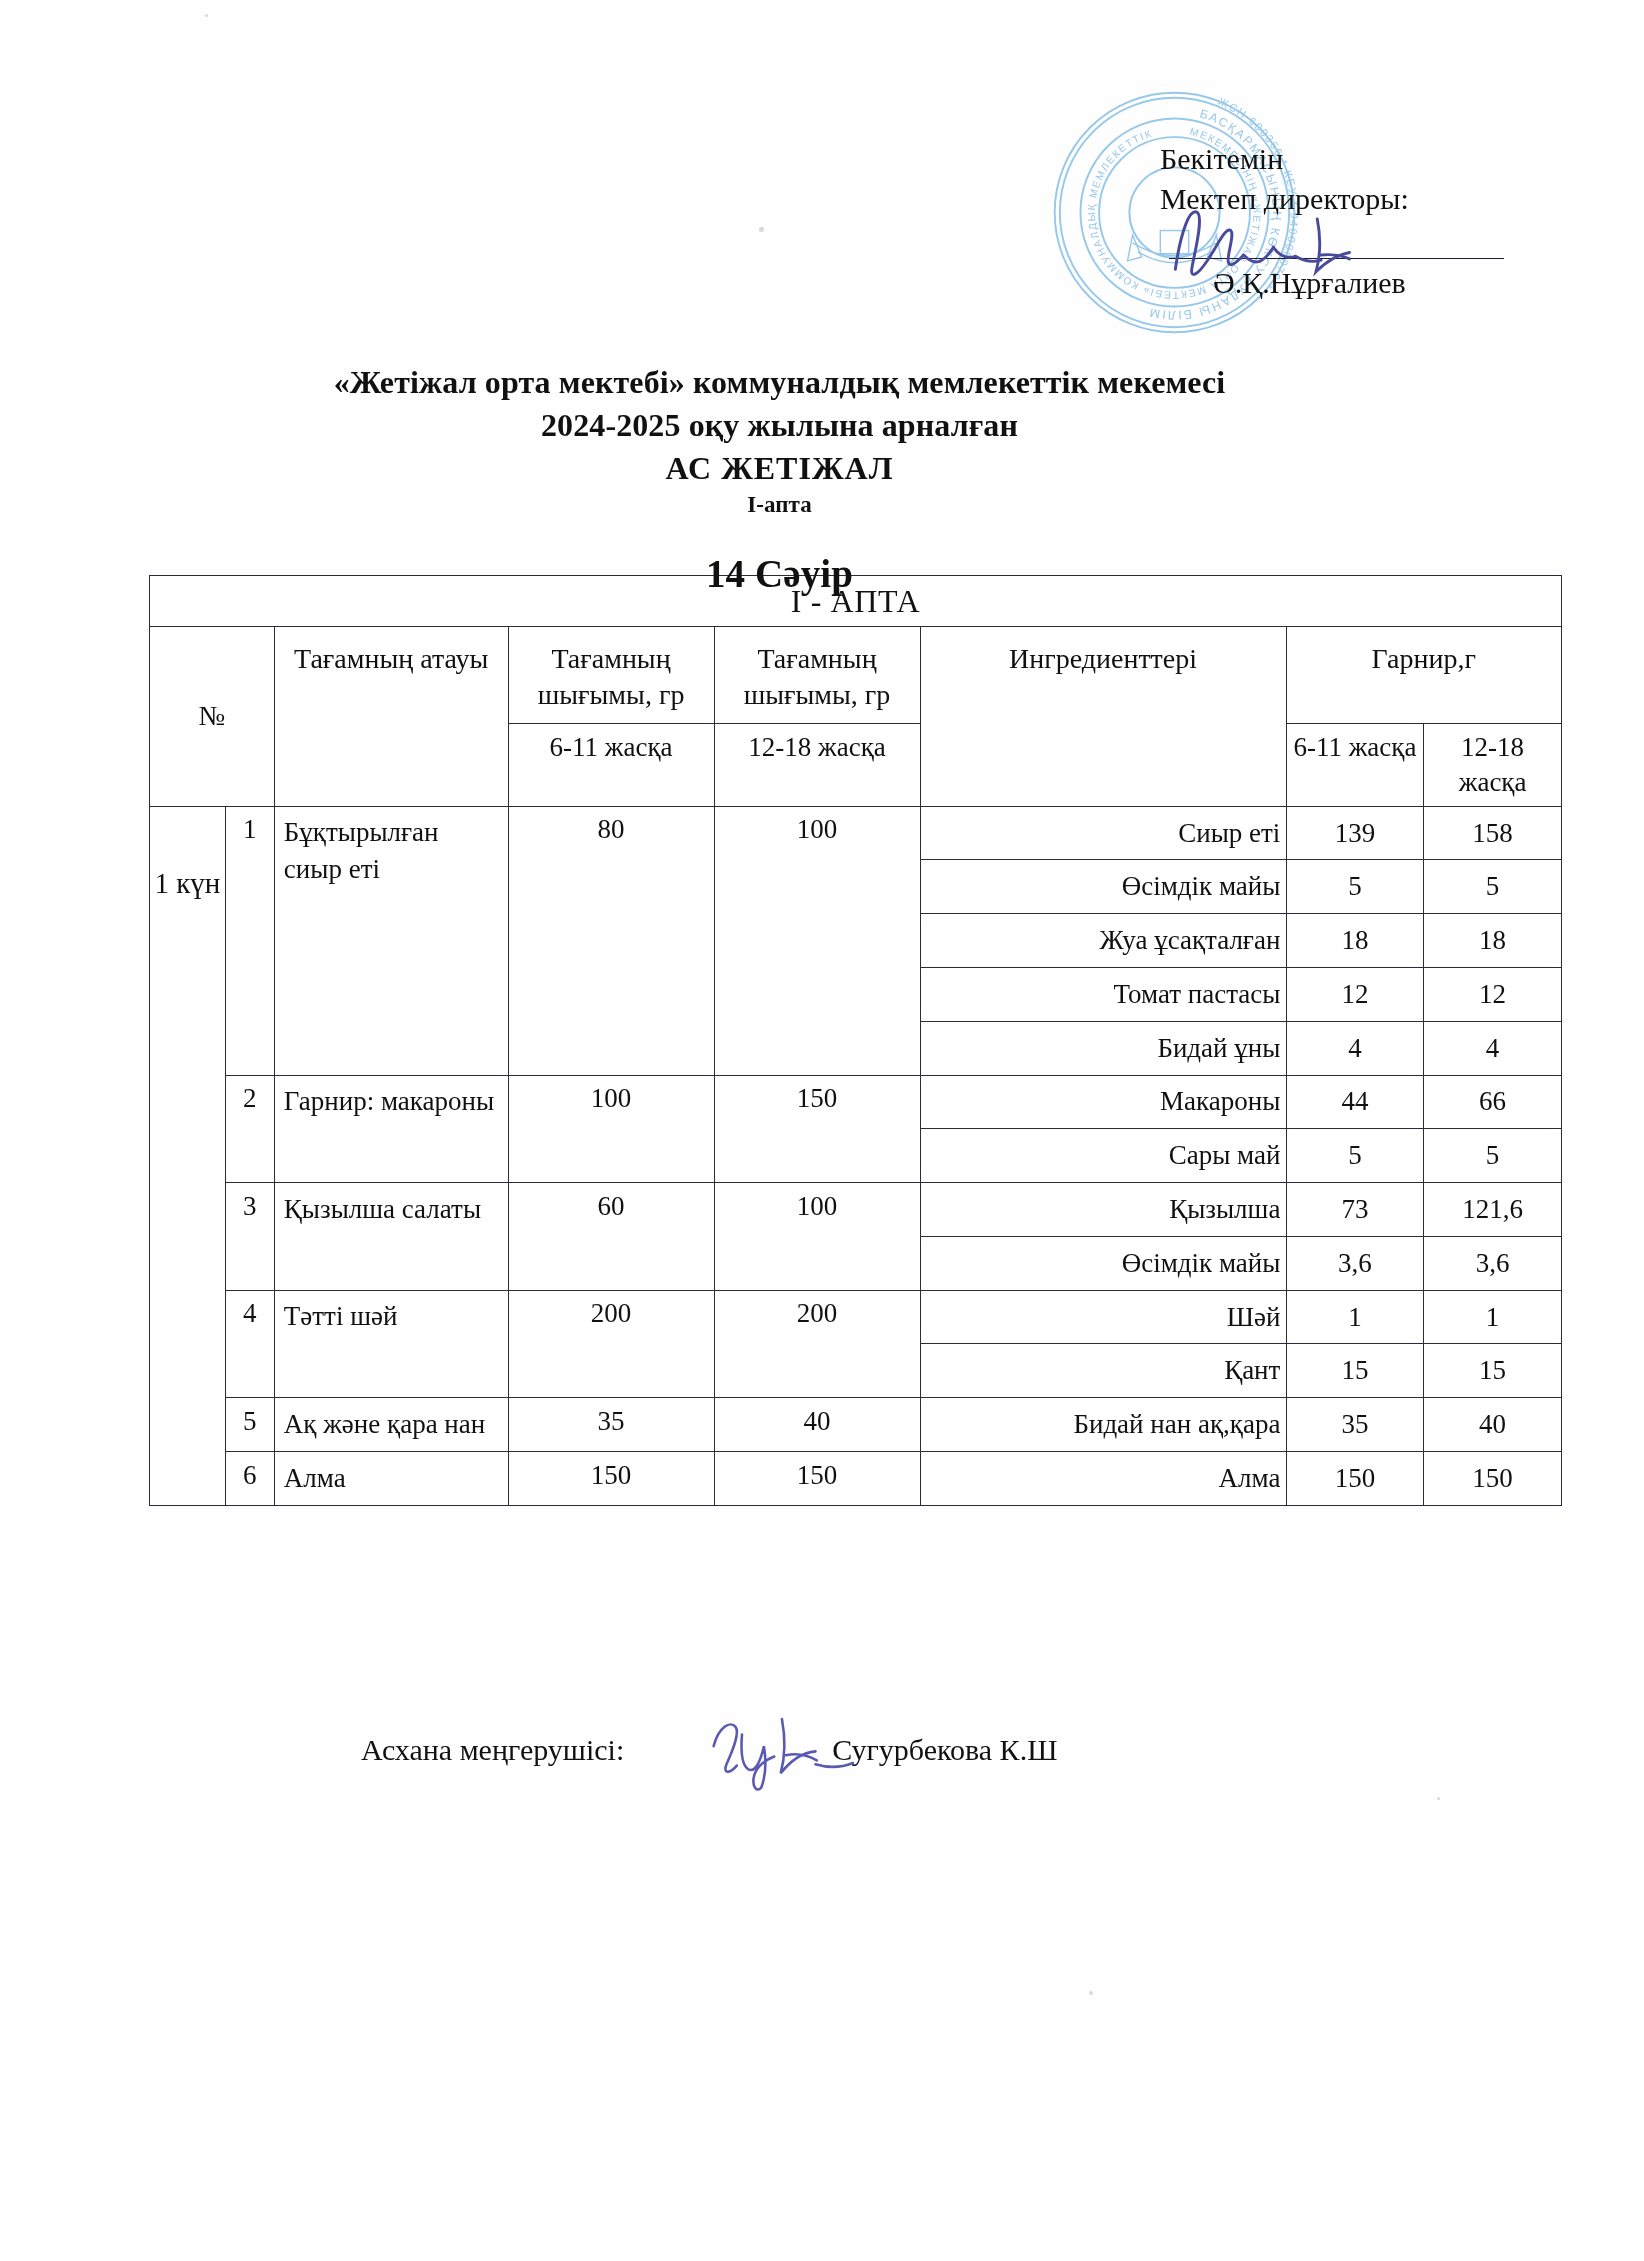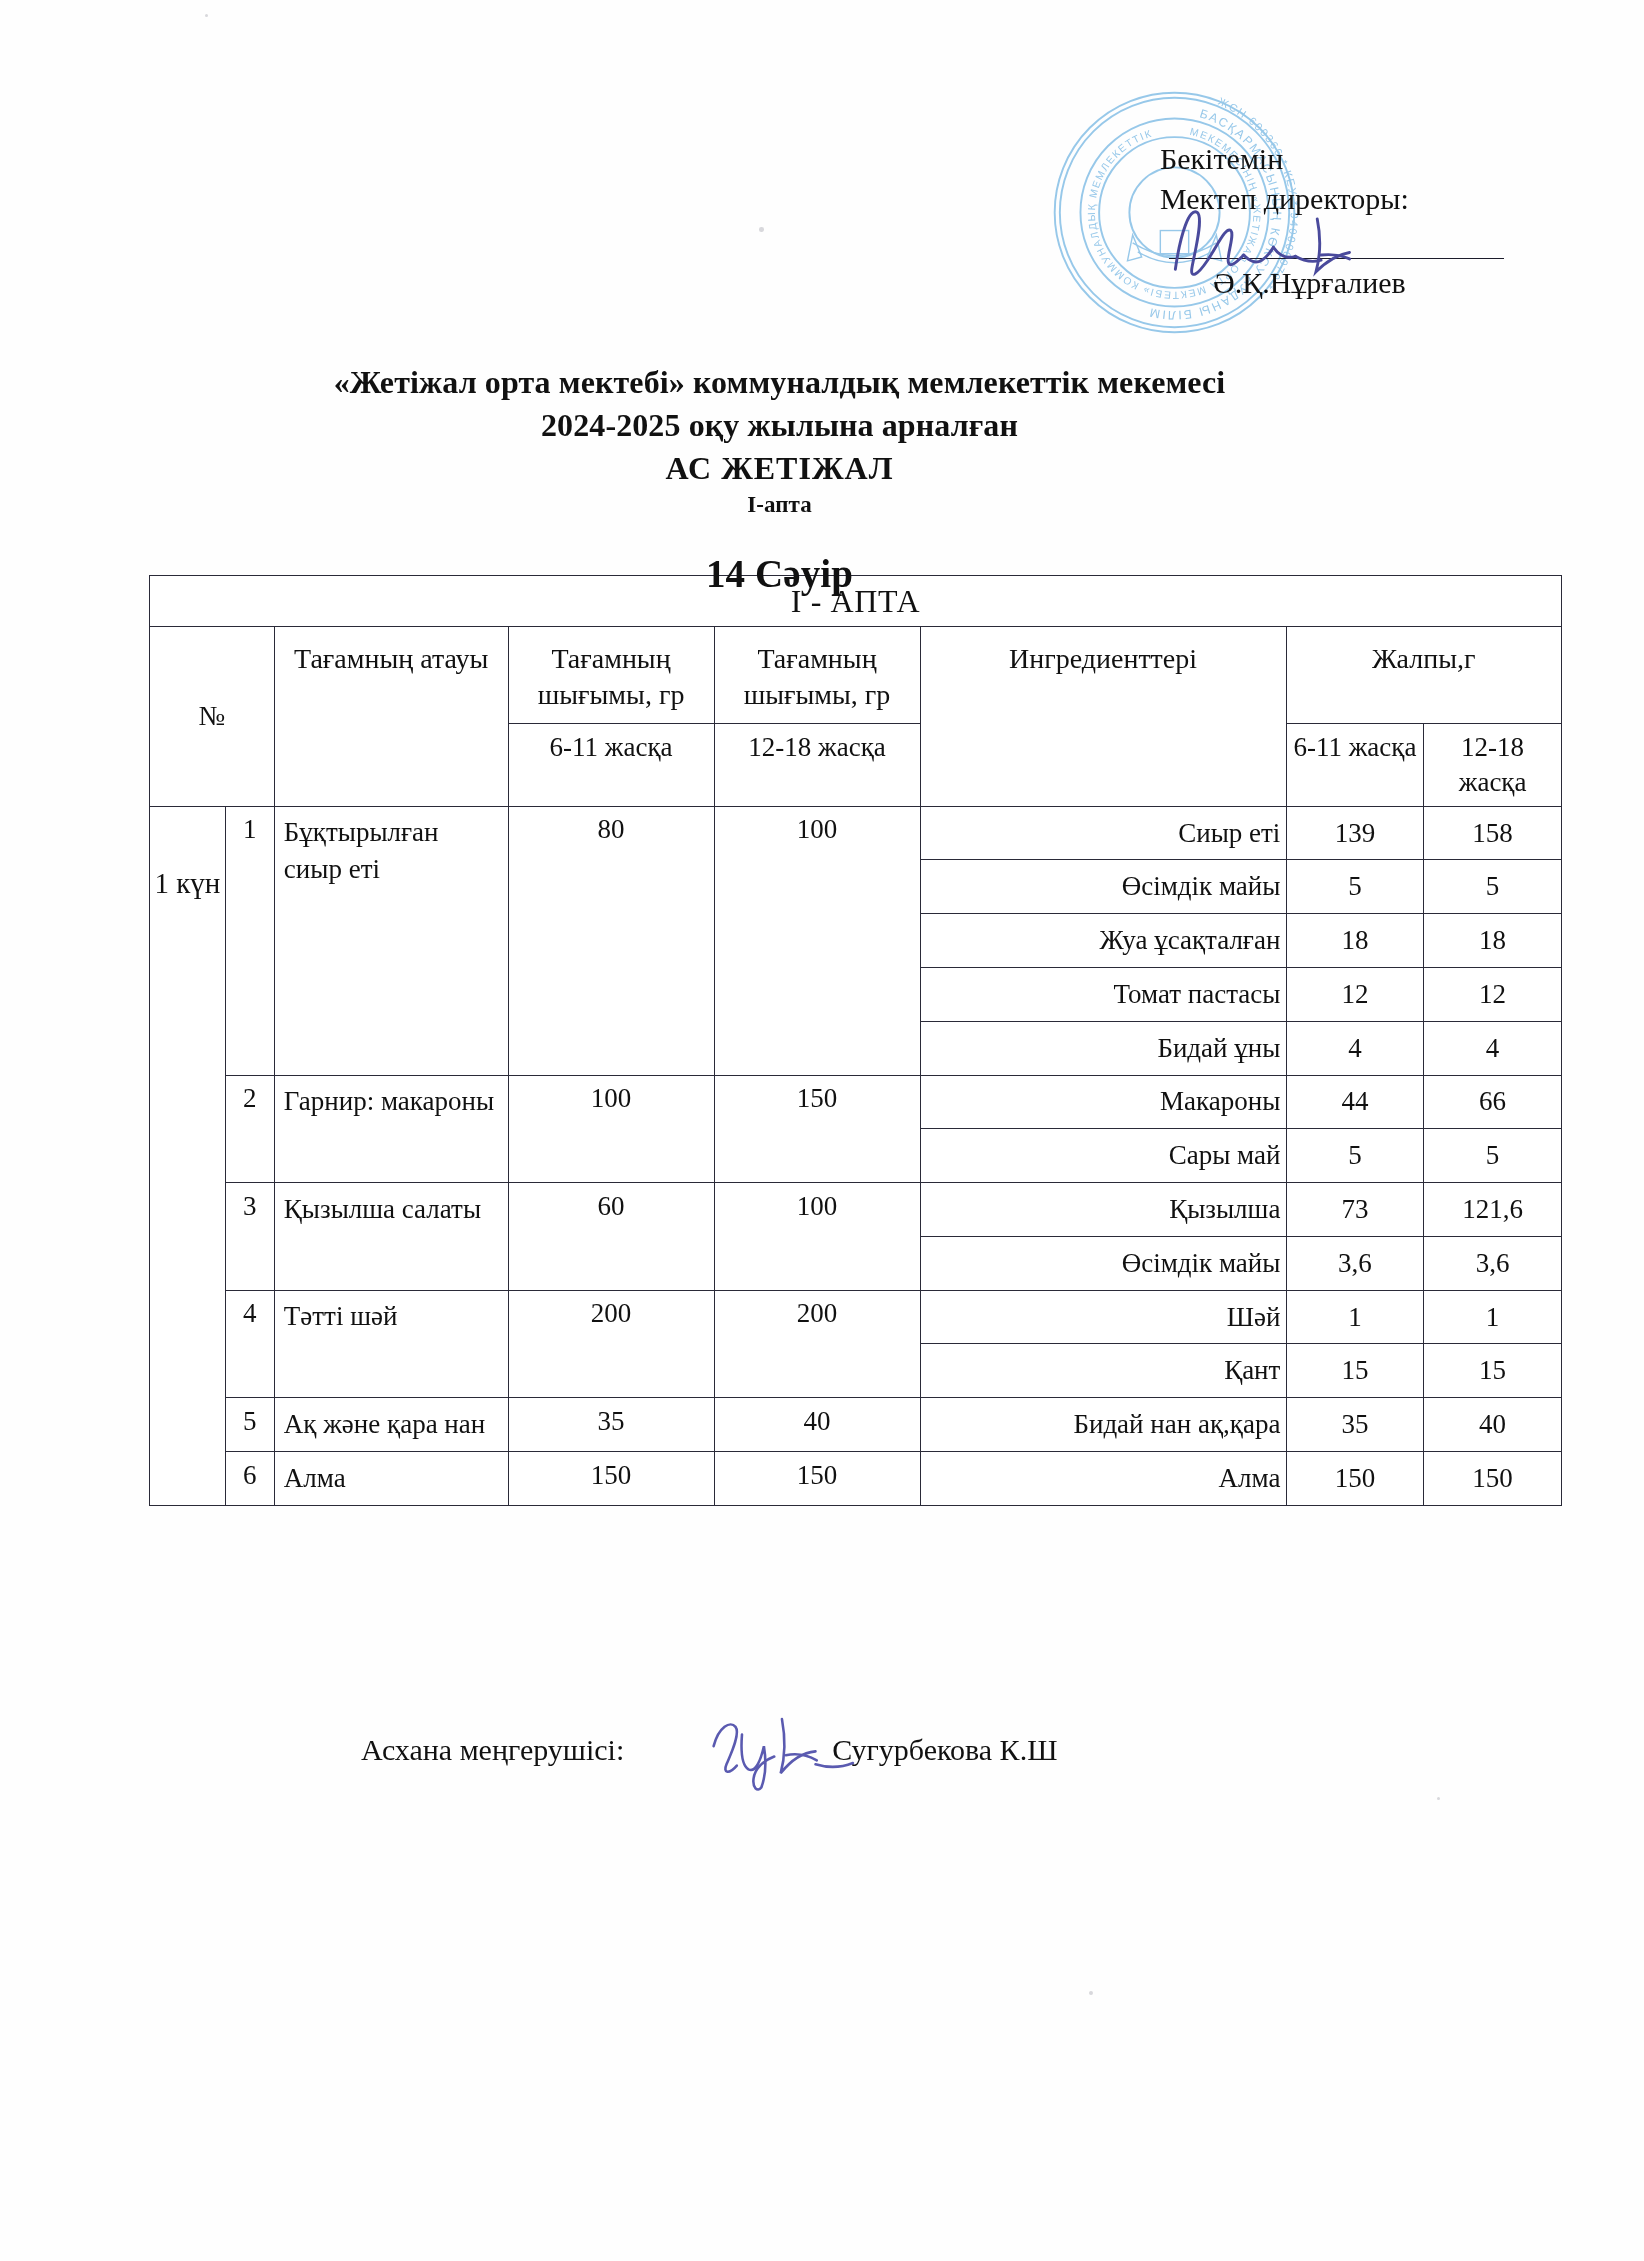--- a/index.html
+++ b/index.html
@@ -293,21 +293,21 @@
         <tr>
           <td class="cap" colspan="8">I - АПТА</td>
         </tr>
 
         <tr>
           <td class="hd" colspan="2" rowspan="2">№</td>
           <td class="hd top" rowspan="2">Тағамның атауы</td>
           <td class="hd top">Тағамның шығымы, гр</td>
           <td class="hd top">Тағамның шығымы, гр</td>
           <td class="hd top" rowspan="2">Ингредиенттері</td>
-          <td class="hd top" colspan="2">Жалпы,г</td>
+          <td class="hd top" colspan="2">Гарнир,г</td>
         </tr>
         <tr>
           <td class="sub">6-11 жасқа</td>
           <td class="sub">12-18 жасқа</td>
           <td class="sub">6-11 жасқа</td>
           <td class="sub">12-18 жасқа</td>
         </tr>
 
       <tr>
             <td class="daycell" rowspan="13">1 күн</td>

